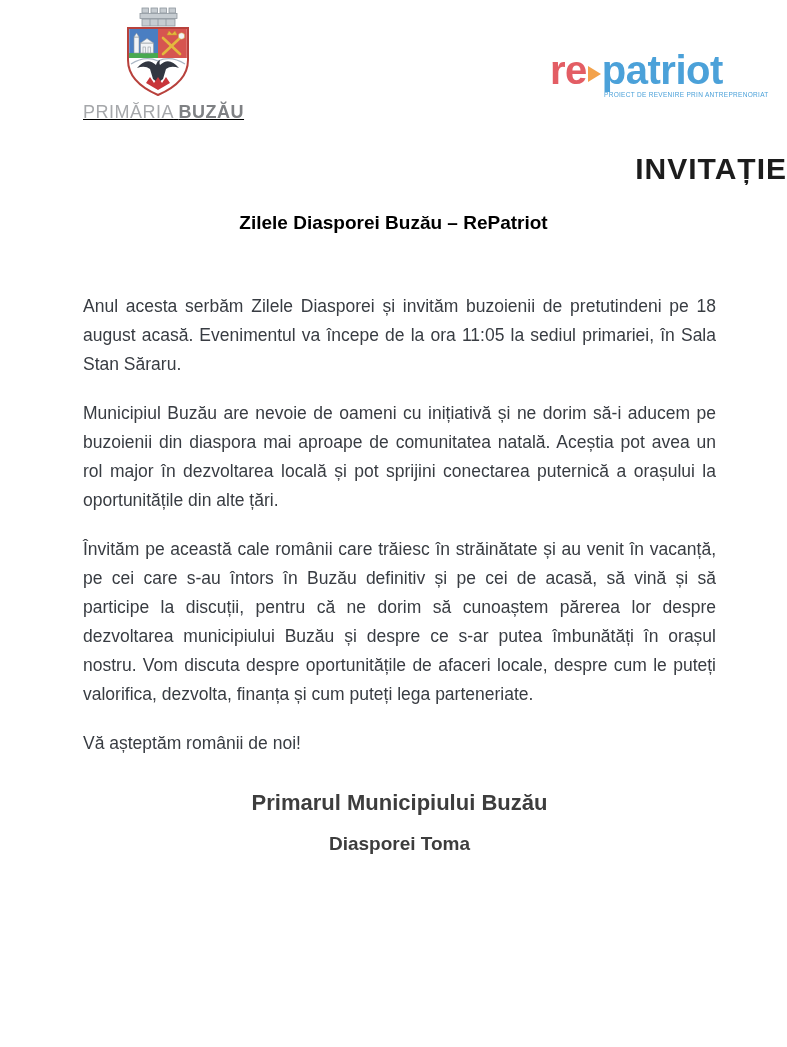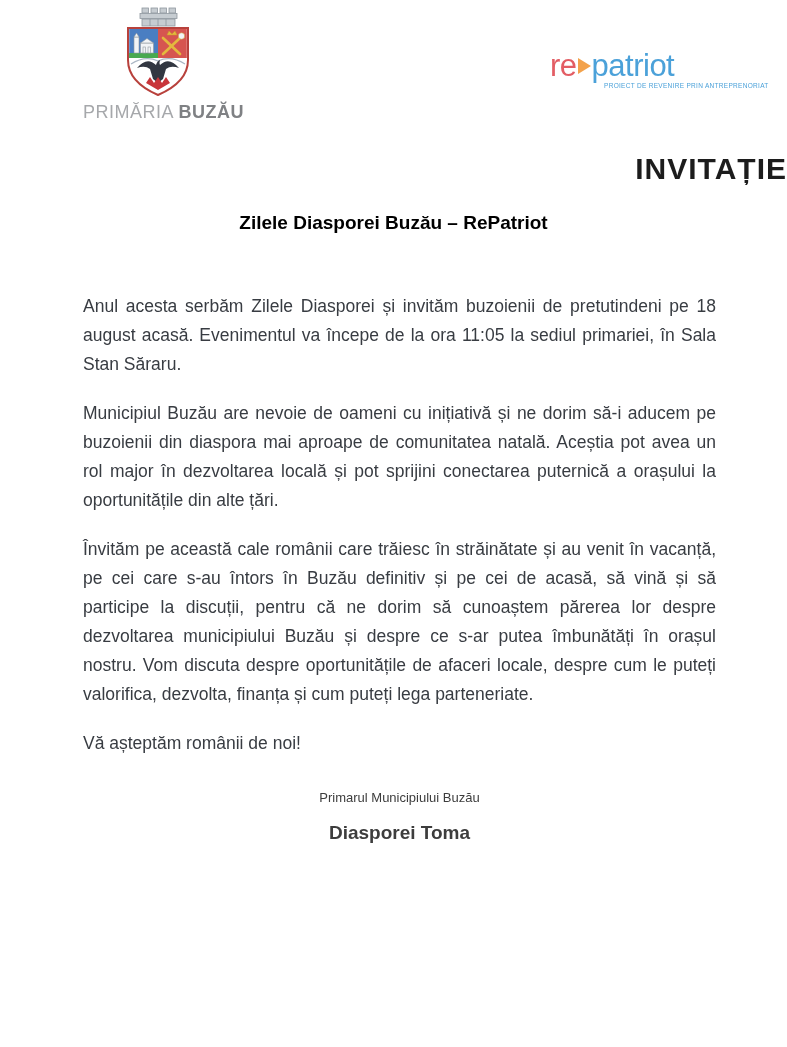--- a/index.html
+++ b/index.html
@@ -8,26 +8,26 @@
     width: 787px;
     height: 1047px;
     background: #ffffff;
     font-family: "Liberation Sans", sans-serif;
     overflow: hidden;
   }
 
   
   .cityhall-logo { position: absolute; left: 83px; top: 6px; width: 150px; text-align: center; }
   .crest { display: block; margin: 0 auto; }
-  .cityhall-name { margin-top: 4px; font-size: 18px; letter-spacing: 0.5px; white-space: nowrap; }
+  .cityhall-name { margin-top: 4px; font-size: 18px; letter-spacing: 0.5px; white-space: nowrap; text-decoration: underline; }
   .cityhall-name .light { color: #a6a8ab; font-weight: 400; }
   .cityhall-name .bold  { color: #7f8184; font-weight: 700; }
 
   .repatriot-logo { position: absolute; left: 550px; top: 50px; width: 180px; }
-  .repatriot-word { font-size: 31px; font-weight: 400; line-height: 1; letter-spacing: -0.5px; white-space: nowrap; }
+  .repatriot-word { font-size: 40px; font-weight: 700; line-height: 1; letter-spacing: -0.5px; white-space: nowrap; }
   .rp-re { color: #e35d64; }
   .rp-patriot { color: #4ba1d9; }
   .play-icon {
     display: inline-block; width: 0; height: 0; margin: 0 1px 2px 1px;
     border-top: 8px solid transparent; border-bottom: 8px solid transparent;
     border-left: 13px solid #f3a24b;
   }
   .repatriot-tagline {
     margin: 1px 0 0 52px; font-size: 6.5px; letter-spacing: 0.3px;
     color: #4ba1d9; white-space: nowrap; display: flex; align-items: center; gap: 2px;
@@ -47,21 +47,21 @@
 
   
   .content {
     position: absolute; top: 292px; left: 83px; width: 633px;
     color: #383c42; font-size: 17.5px;
   }
   .content p { margin: 0 0 20px 0; line-height: 29px; text-align: justify; }
   .content p.closing { text-align: left; margin-bottom: 0; }
 
   .signature { margin-top: 32px; text-align: center; color: #3d3d3d; }
-  .sig-role { font-size: 13px; font-weight: 400; }
+  .sig-role { font-size: 22px; font-weight: 700; }
   .sig-name { margin-top: 17px; font-size: 19px; font-weight: 700; }
 </style>
 </head>
 <body>
 
 <div class="page">
 
   <div class="cityhall-logo">
     <svg class="crest" width="82" height="92" viewBox="0 0 82 92" aria-hidden="true">
 

